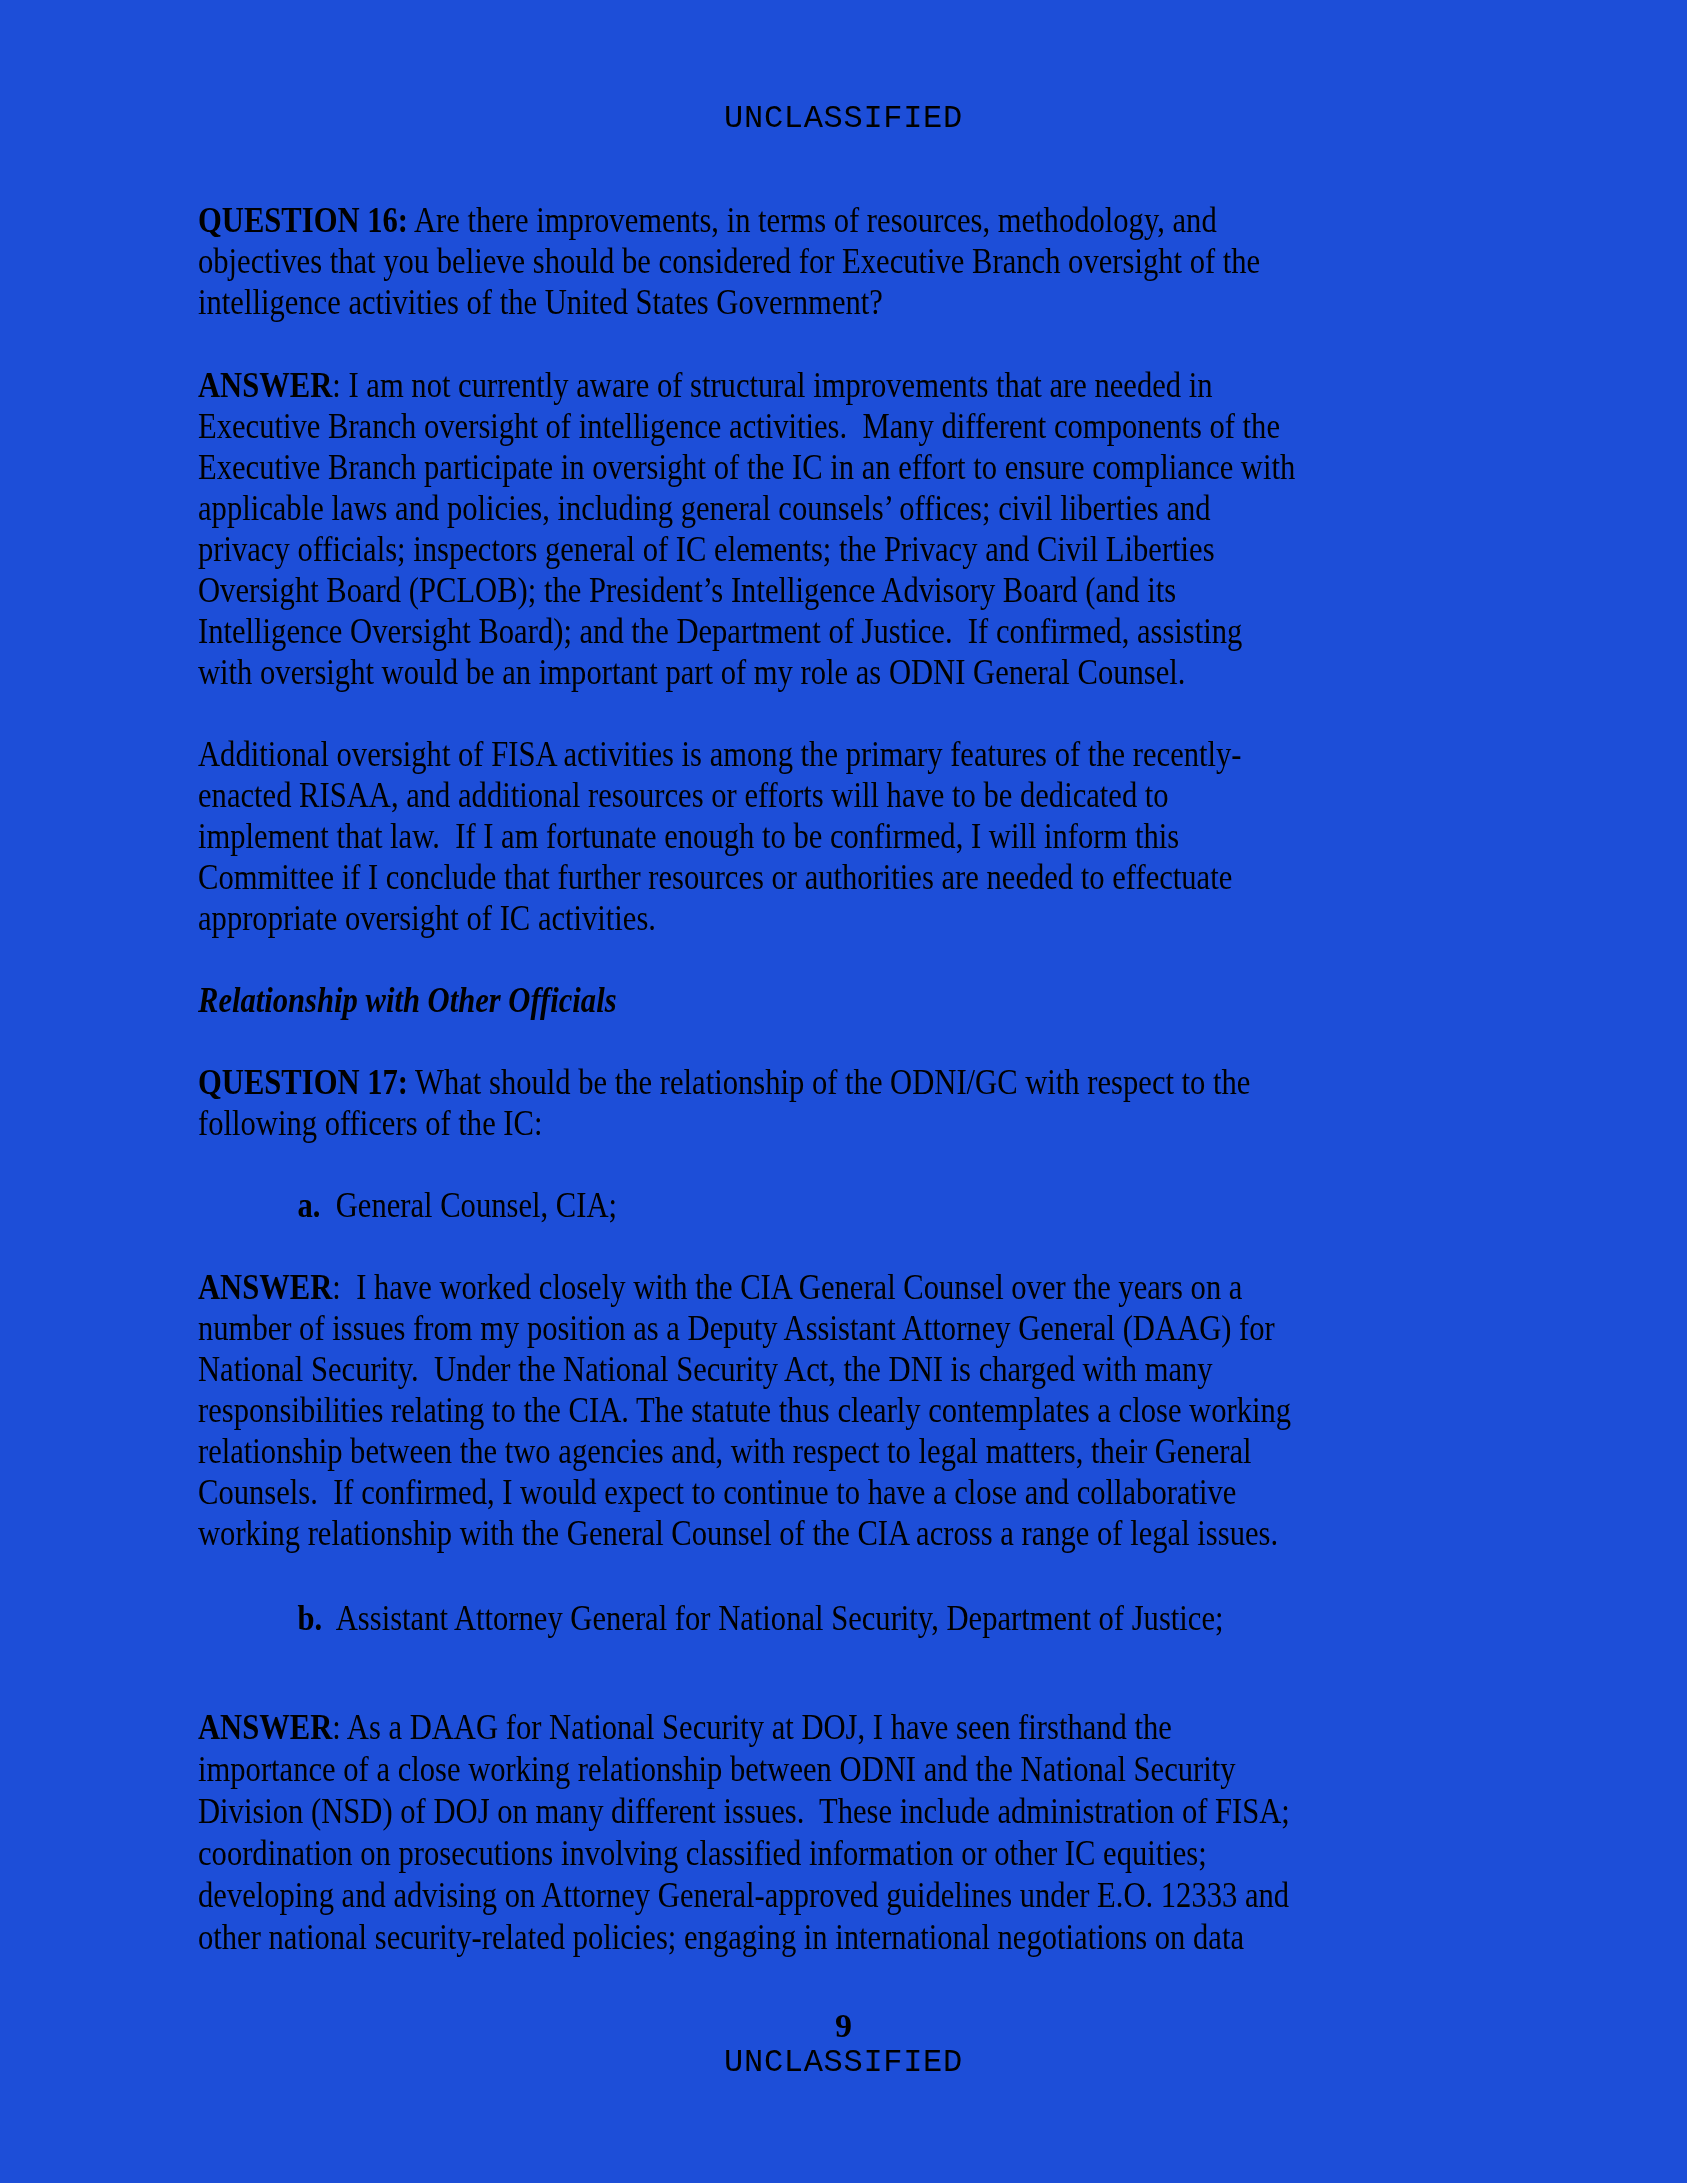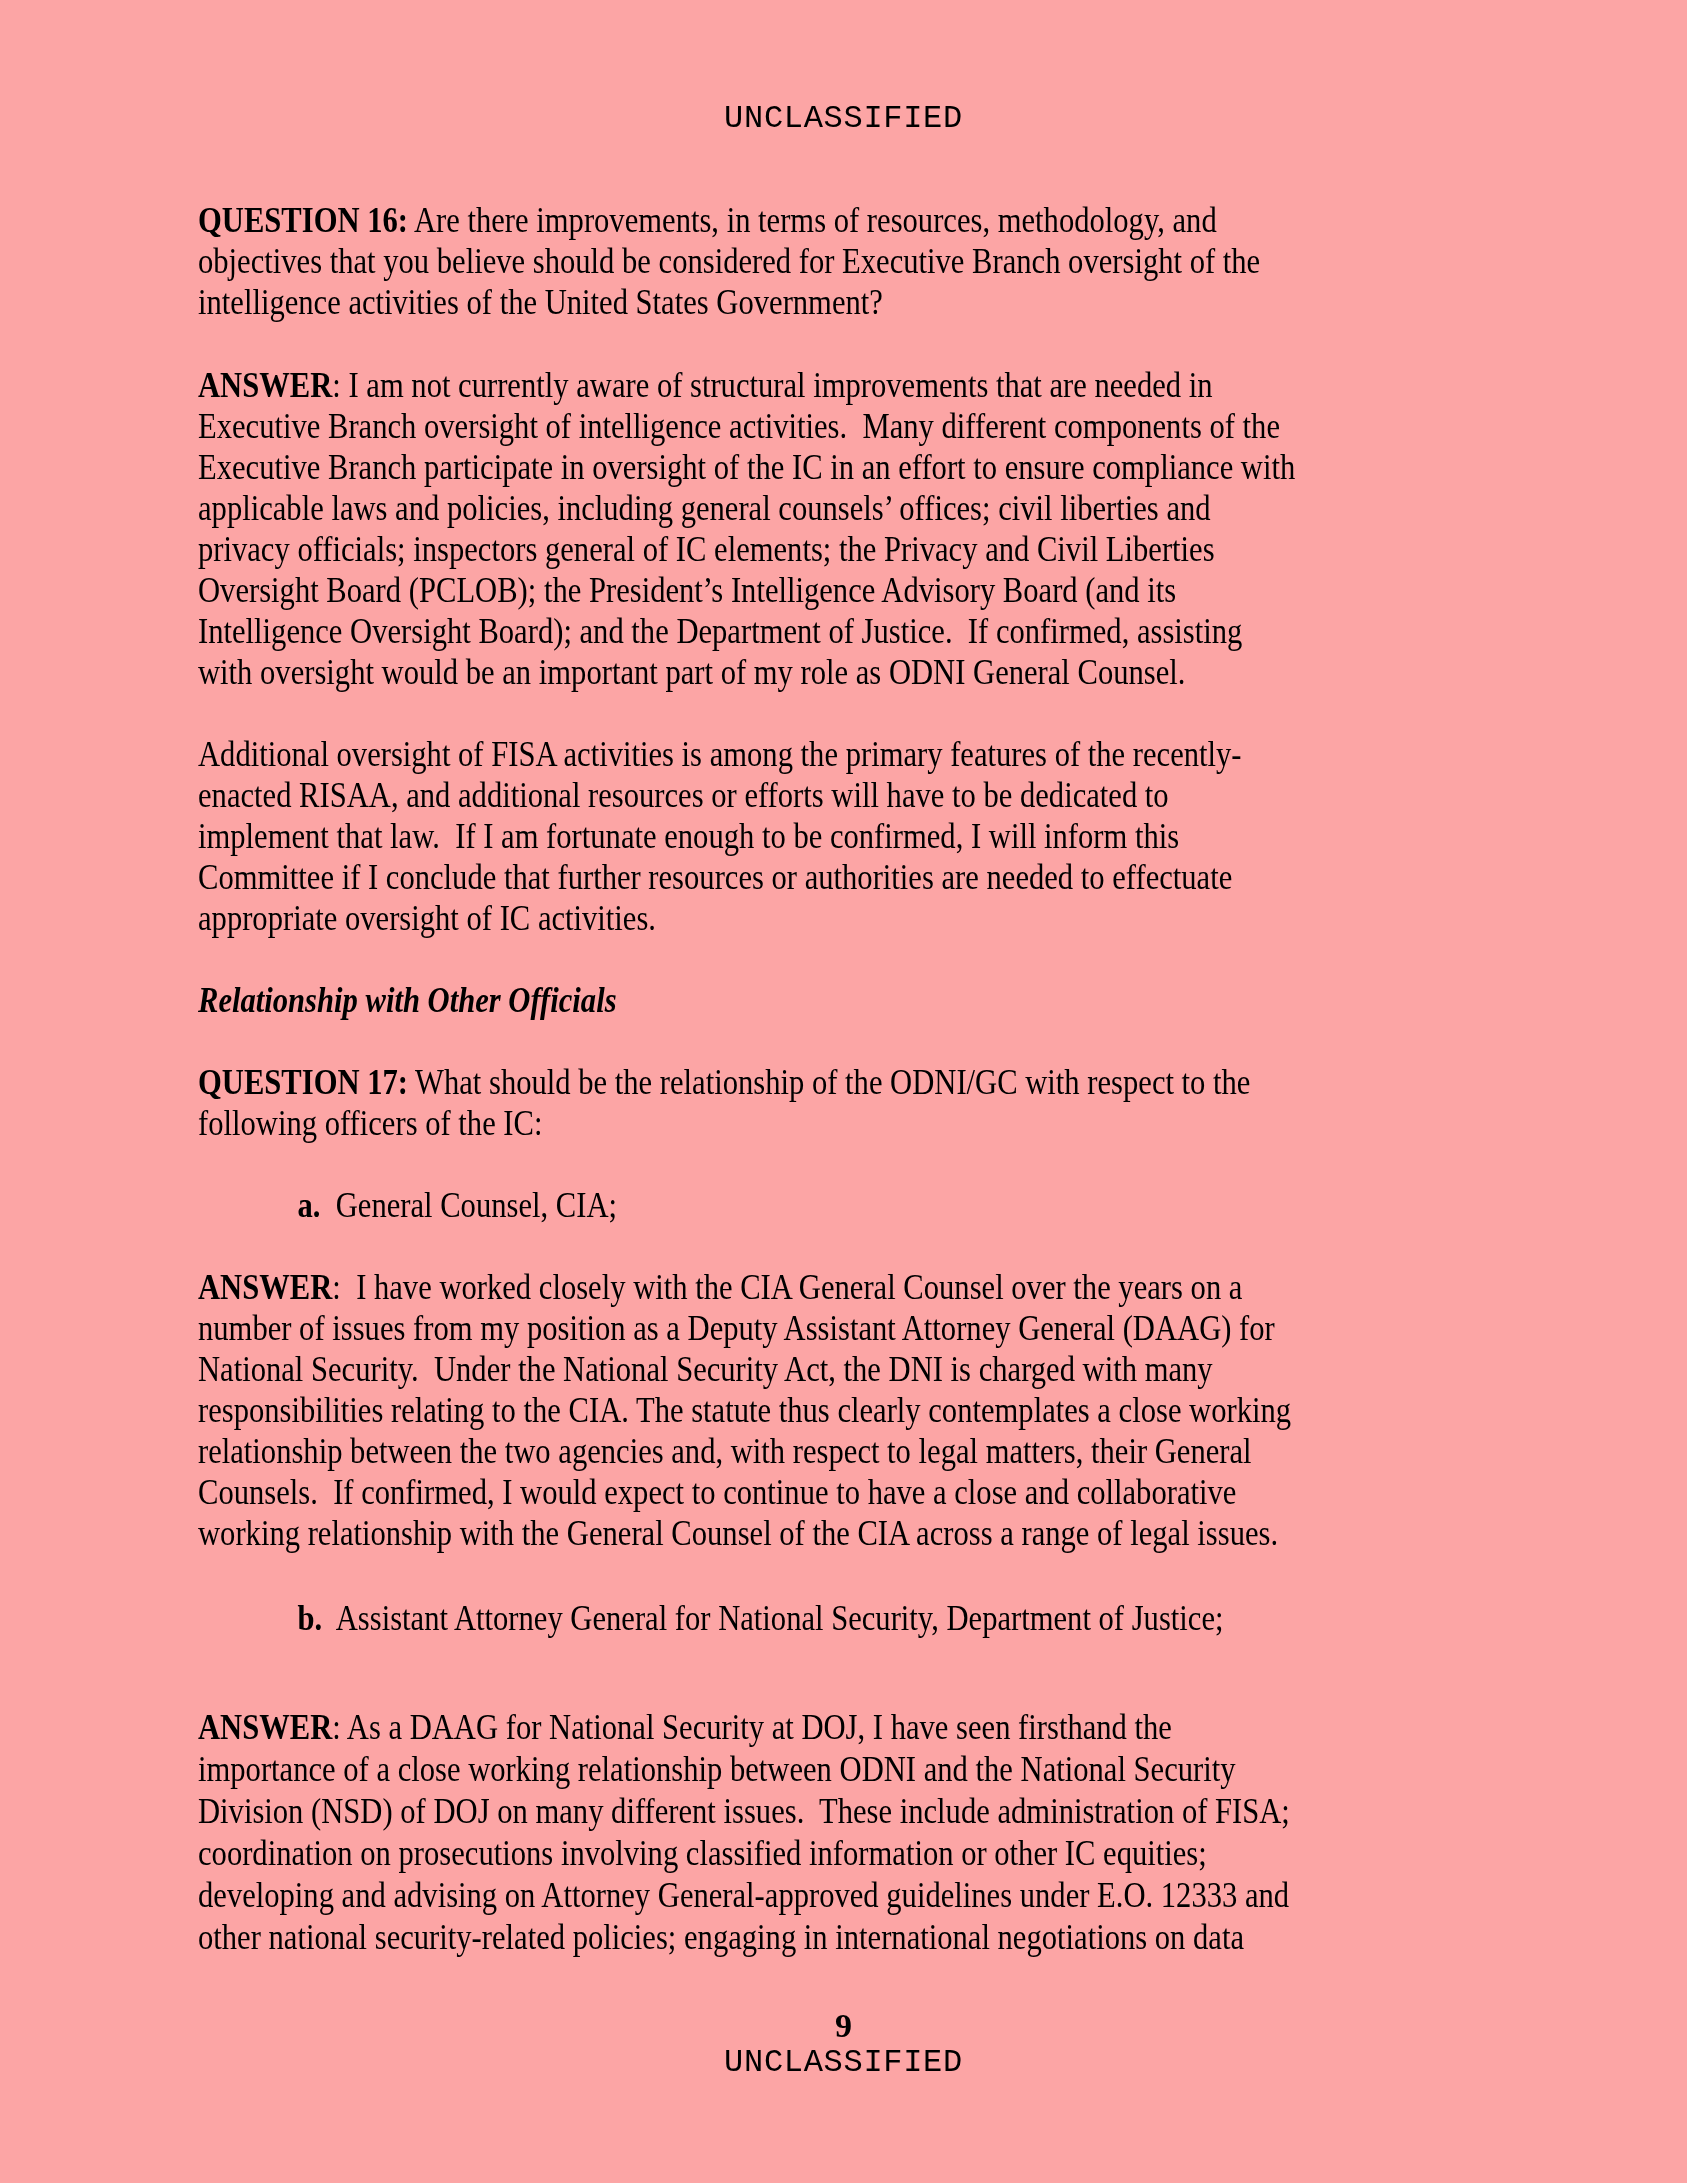--- a/index.html
+++ b/index.html
@@ -1,20 +1,20 @@
 <!DOCTYPE html>
 <html style="font-size:10.6px"><head>
 <meta charset="utf-8">
 <style>
   html,body{margin:0;padding:0;background:#ffffff;}
   .page{
     position:relative;
     width:1687px;
     height:2183px;
-    background:#fca5a5;
+    background:#1d4ed8;
     color:#000;
     font-family:"Liberation Serif", serif;
     overflow:hidden;
   }
   .mono{font-family:"Liberation Mono", monospace;}
   .centered{position:absolute;left:0;width:1687px;text-align:center;}
   .para{
     position:absolute;
     left:198px;
     font-size:36px;

